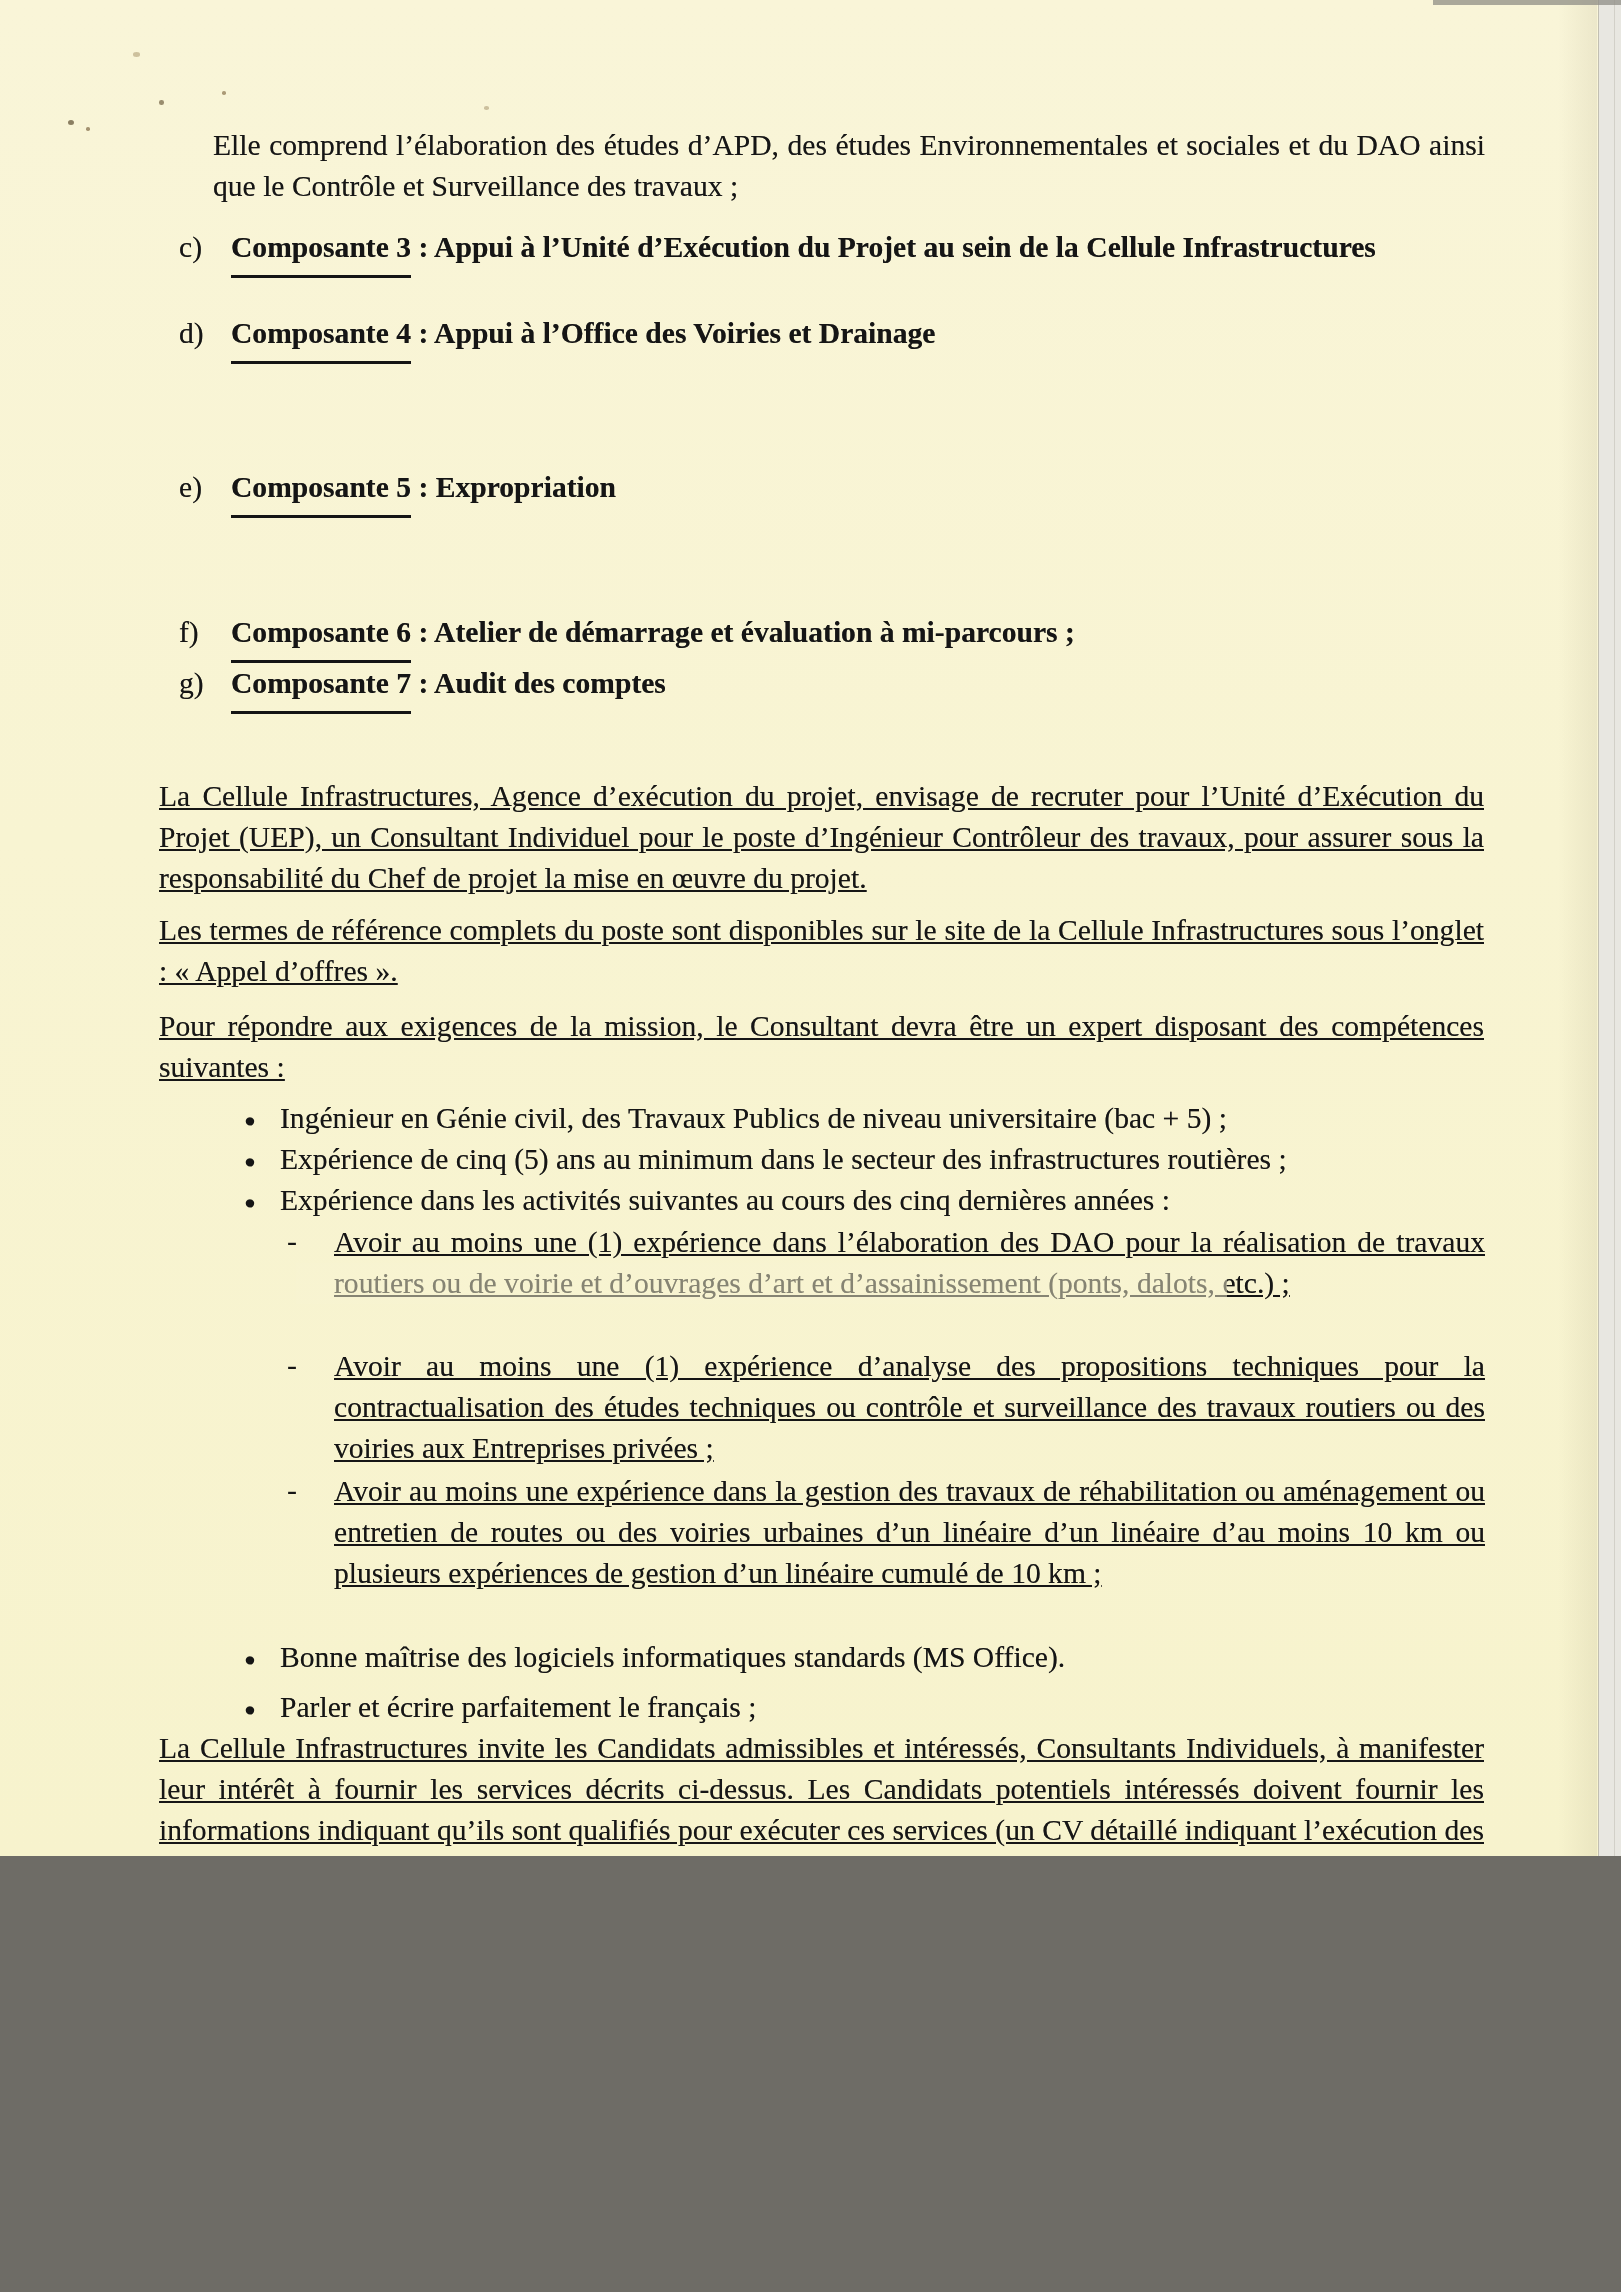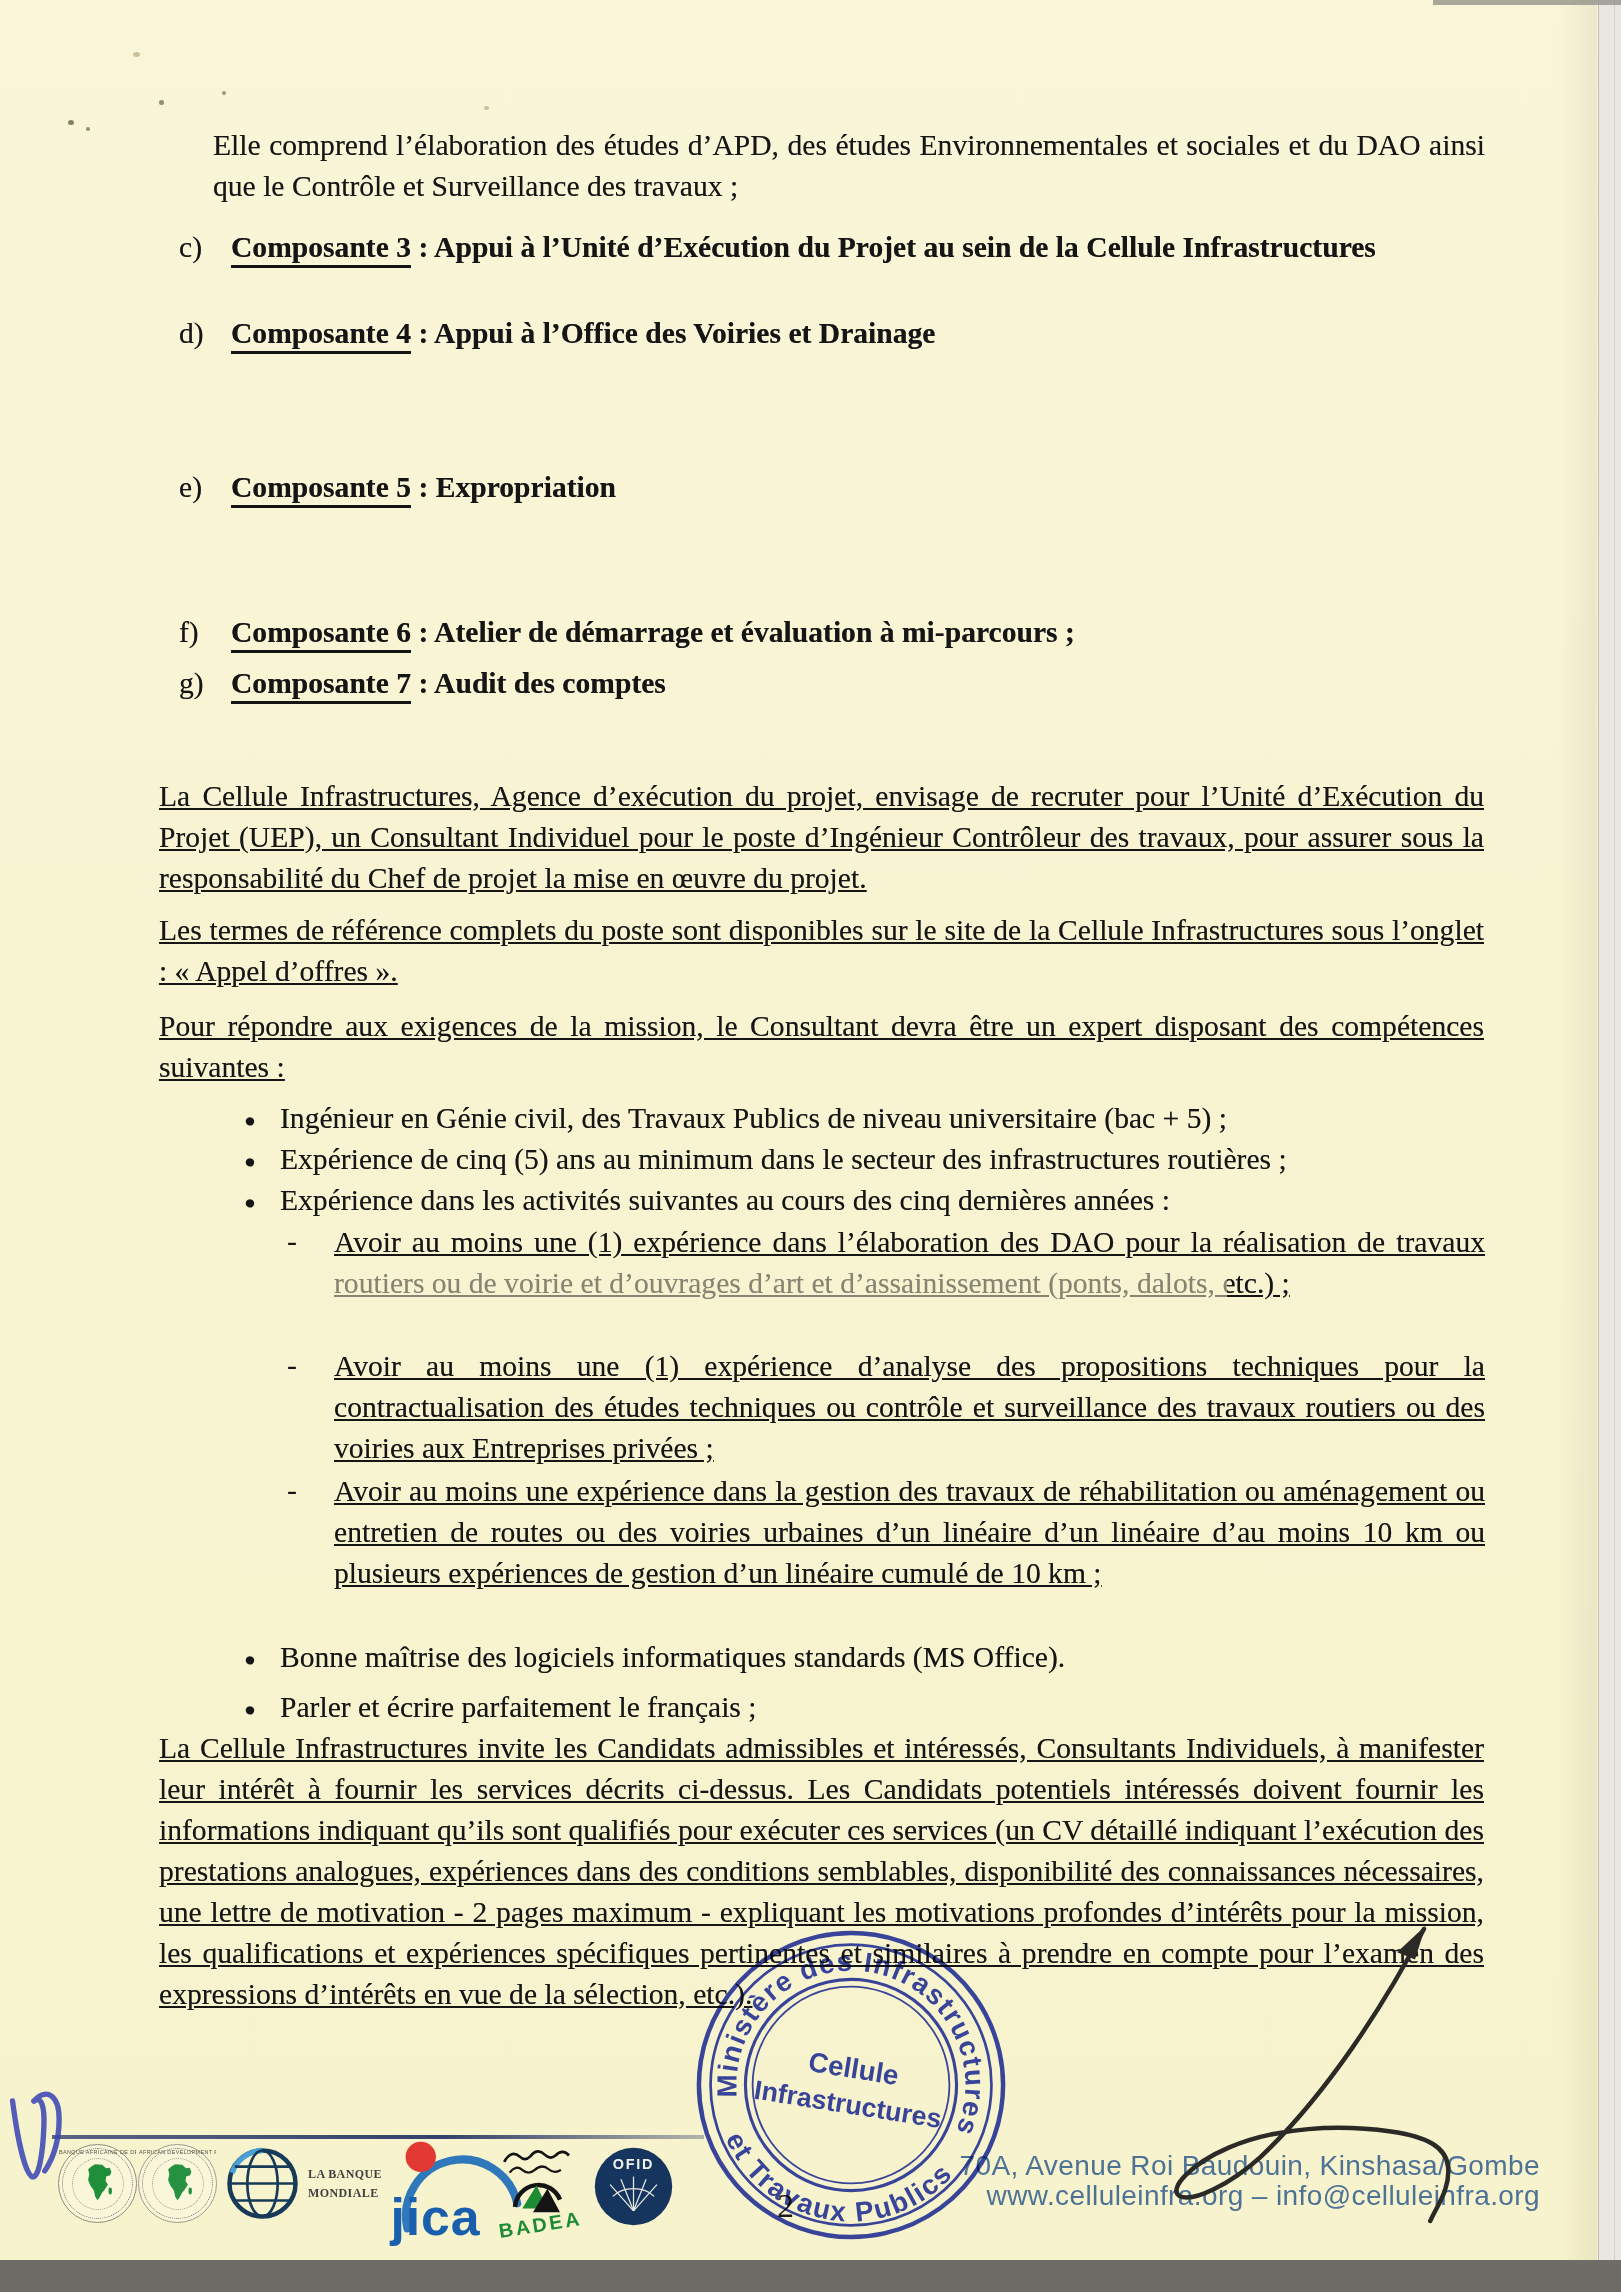--- a/index.html
+++ b/index.html
@@ -1,30 +1,30 @@
 <!DOCTYPE html>
 <html style="font-size:14.3px"><head>
 <meta charset="utf-8">
 <style>
   html,body{margin:0;padding:0;background:#6e6c66;}
   .page{
-    position:relative;width:1621px;height:2260px;overflow:hidden;
+    position:relative;width:1621px;height:1856px;overflow:hidden;
     background:linear-gradient(180deg,#f9f5d8 0%,#f8f4d2 45%,#f7f3cd 100%);
     font-family:"Liberation Serif", serif;color:#151515;
   }
   .para{
     position:absolute;font-size:29.6px;line-height:41px;text-align:justify;
     color:#161616;text-shadow:0 0 0.5px rgba(20,20,20,.55);
   }
   .indent{left:213px;width:1272px;}
   .wide{left:159px;width:1325px;text-decoration:underline;}
   .comp{position:absolute;left:179px;width:1306px;font-size:29.6px;line-height:41px;font-weight:bold;text-shadow:0 0 0.5px rgba(20,20,20,.6);}
   .comp .lbl{position:absolute;left:0;top:0;font-weight:normal;}
   .comp .ctxt{margin-left:52px;text-align:justify;}
-  .ul{border-bottom:3.6px solid #141414;padding-bottom:2px;}
+  .ul{border-bottom:3.6px solid #141414;padding-bottom:12px;}
   .b-item{position:absolute;left:244px;width:1239px;font-size:29.6px;line-height:41px;}
   .b-item .marker{position:absolute;left:0;top:1.8px;font-size:19.7px;}
   .b-item .btxt{margin-left:36px;text-align:justify;text-shadow:0 0 0.5px rgba(20,20,20,.55);}
   .d-item{position:absolute;left:287px;width:1198px;font-size:29.6px;line-height:41px;}
   .d-item .marker{position:absolute;left:0;top:-1.8px;font-size:30px;}
   .d-item .btxt{margin-left:47px;text-align:justify;text-shadow:0 0 0.5px rgba(20,20,20,.55);text-decoration:underline;}
   .fade-stripe{position:absolute;left:296px;top:1263px;width:931px;height:41px;background:rgba(248,244,210,.5);pointer-events:none;}
   .speck{position:absolute;border-radius:50%;}
   
   .divider{position:absolute;left:52px;top:2135px;width:652px;height:3.6px;

